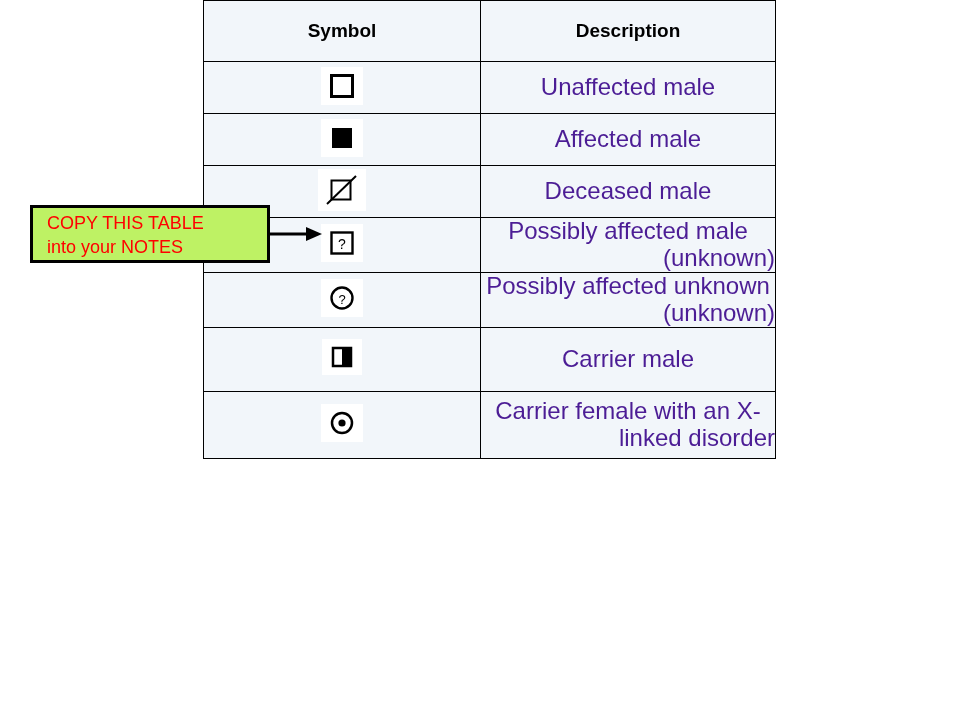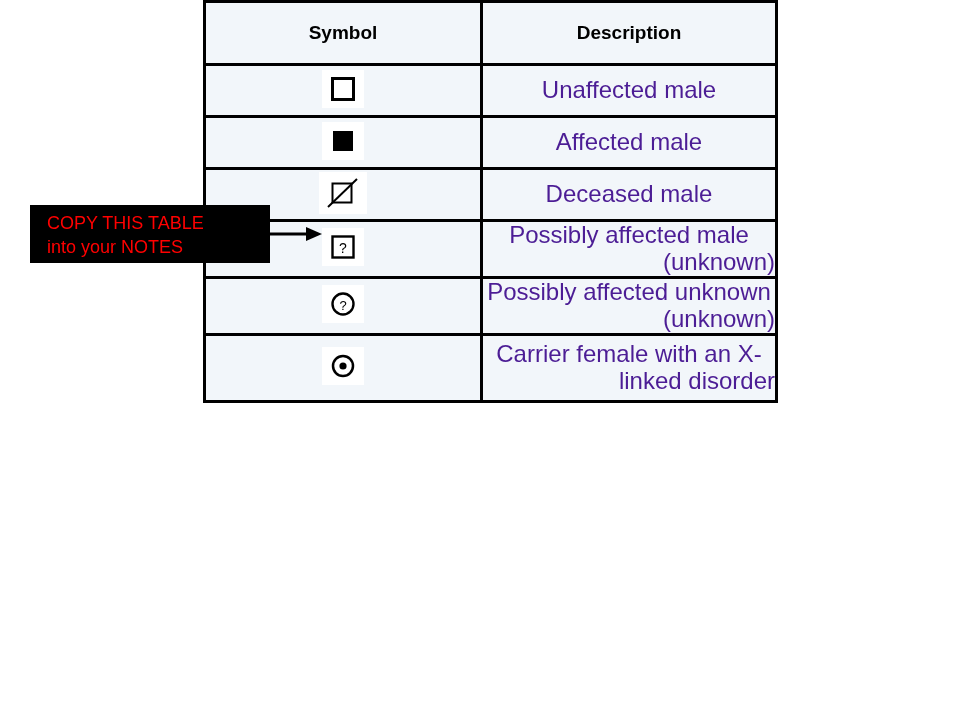--- a/index.html
+++ b/index.html
@@ -20,21 +20,21 @@
   #legend-table {
     position: absolute;
     left: 203px;
     top: 0px;
     width: 572px;
     border-collapse: collapse;
     background: #f2f6fa;
     table-layout: fixed;
   }
   #legend-table td, #legend-table th {
-    border: 3px solid #000000;
+    border: 1px solid #000000;
     background: #f2f6fa;
     padding: 0;
     vertical-align: middle;
   }
   .col-symbol { width: 277px; }
   .col-desc   { width: 295px; }
 
   thead th {
     height: 60px;
     font-size: 19px;
@@ -78,21 +78,21 @@
   .r-10 { height: 76px; }
   .r-11 { height: 67px; }
 
   
   #copy-callout {
     position: absolute;
     left: 30px;
     top: 205px;
     width: 240px;
     height: 58px;
-    background: #000000;
+    background: #bef264;
     border: 3px solid #000000;
     box-sizing: border-box;
     color: #ff0000;
     font-size: 18px;
     line-height: 1.32;
     padding: 4px 0 12px 14px;
     box-sizing: border-box;
   }
   #copy-callout span { display: block; }
 
@@ -187,20 +187,33 @@
             <text x="15" y="20.5" font-family="Liberation Sans, sans-serif" font-size="13" text-anchor="middle" fill="#000000">?</text>
           </svg>
         </span>
       </td>
       <td class="desc-cell">
         <span>Possibly affected unknown</span>
         <span class="sub-line">(unknown)</span>
       </td>
     </tr>
 
+    <tr class="r-9">
+      <td class="symbol-cell">
+        <span class="chip">
+          <svg width="28" height="28" viewBox="0 0 28 28">
+            <rect x="5" y="5" width="18" height="18" fill="#ffffff" stroke="#000000" stroke-width="2.5"></rect>
+            <rect x="14" y="5" width="9" height="18" fill="#000000"></rect>
+          </svg>
+        </span>
+      </td>
+      <td class="desc-cell">
+        <span>Carrier  male</span>
+      </td>
+    </tr>
 
 
     <tr class="r-11">
       <td class="symbol-cell">
         <span class="chip">
           <svg width="30" height="30" viewBox="0 0 30 30">
             <circle cx="15" cy="15" r="10" fill="#ffffff" stroke="#000000" stroke-width="2.5"></circle>
             <circle cx="15" cy="15" r="3.6" fill="#000000"></circle>
           </svg>
         </span>

